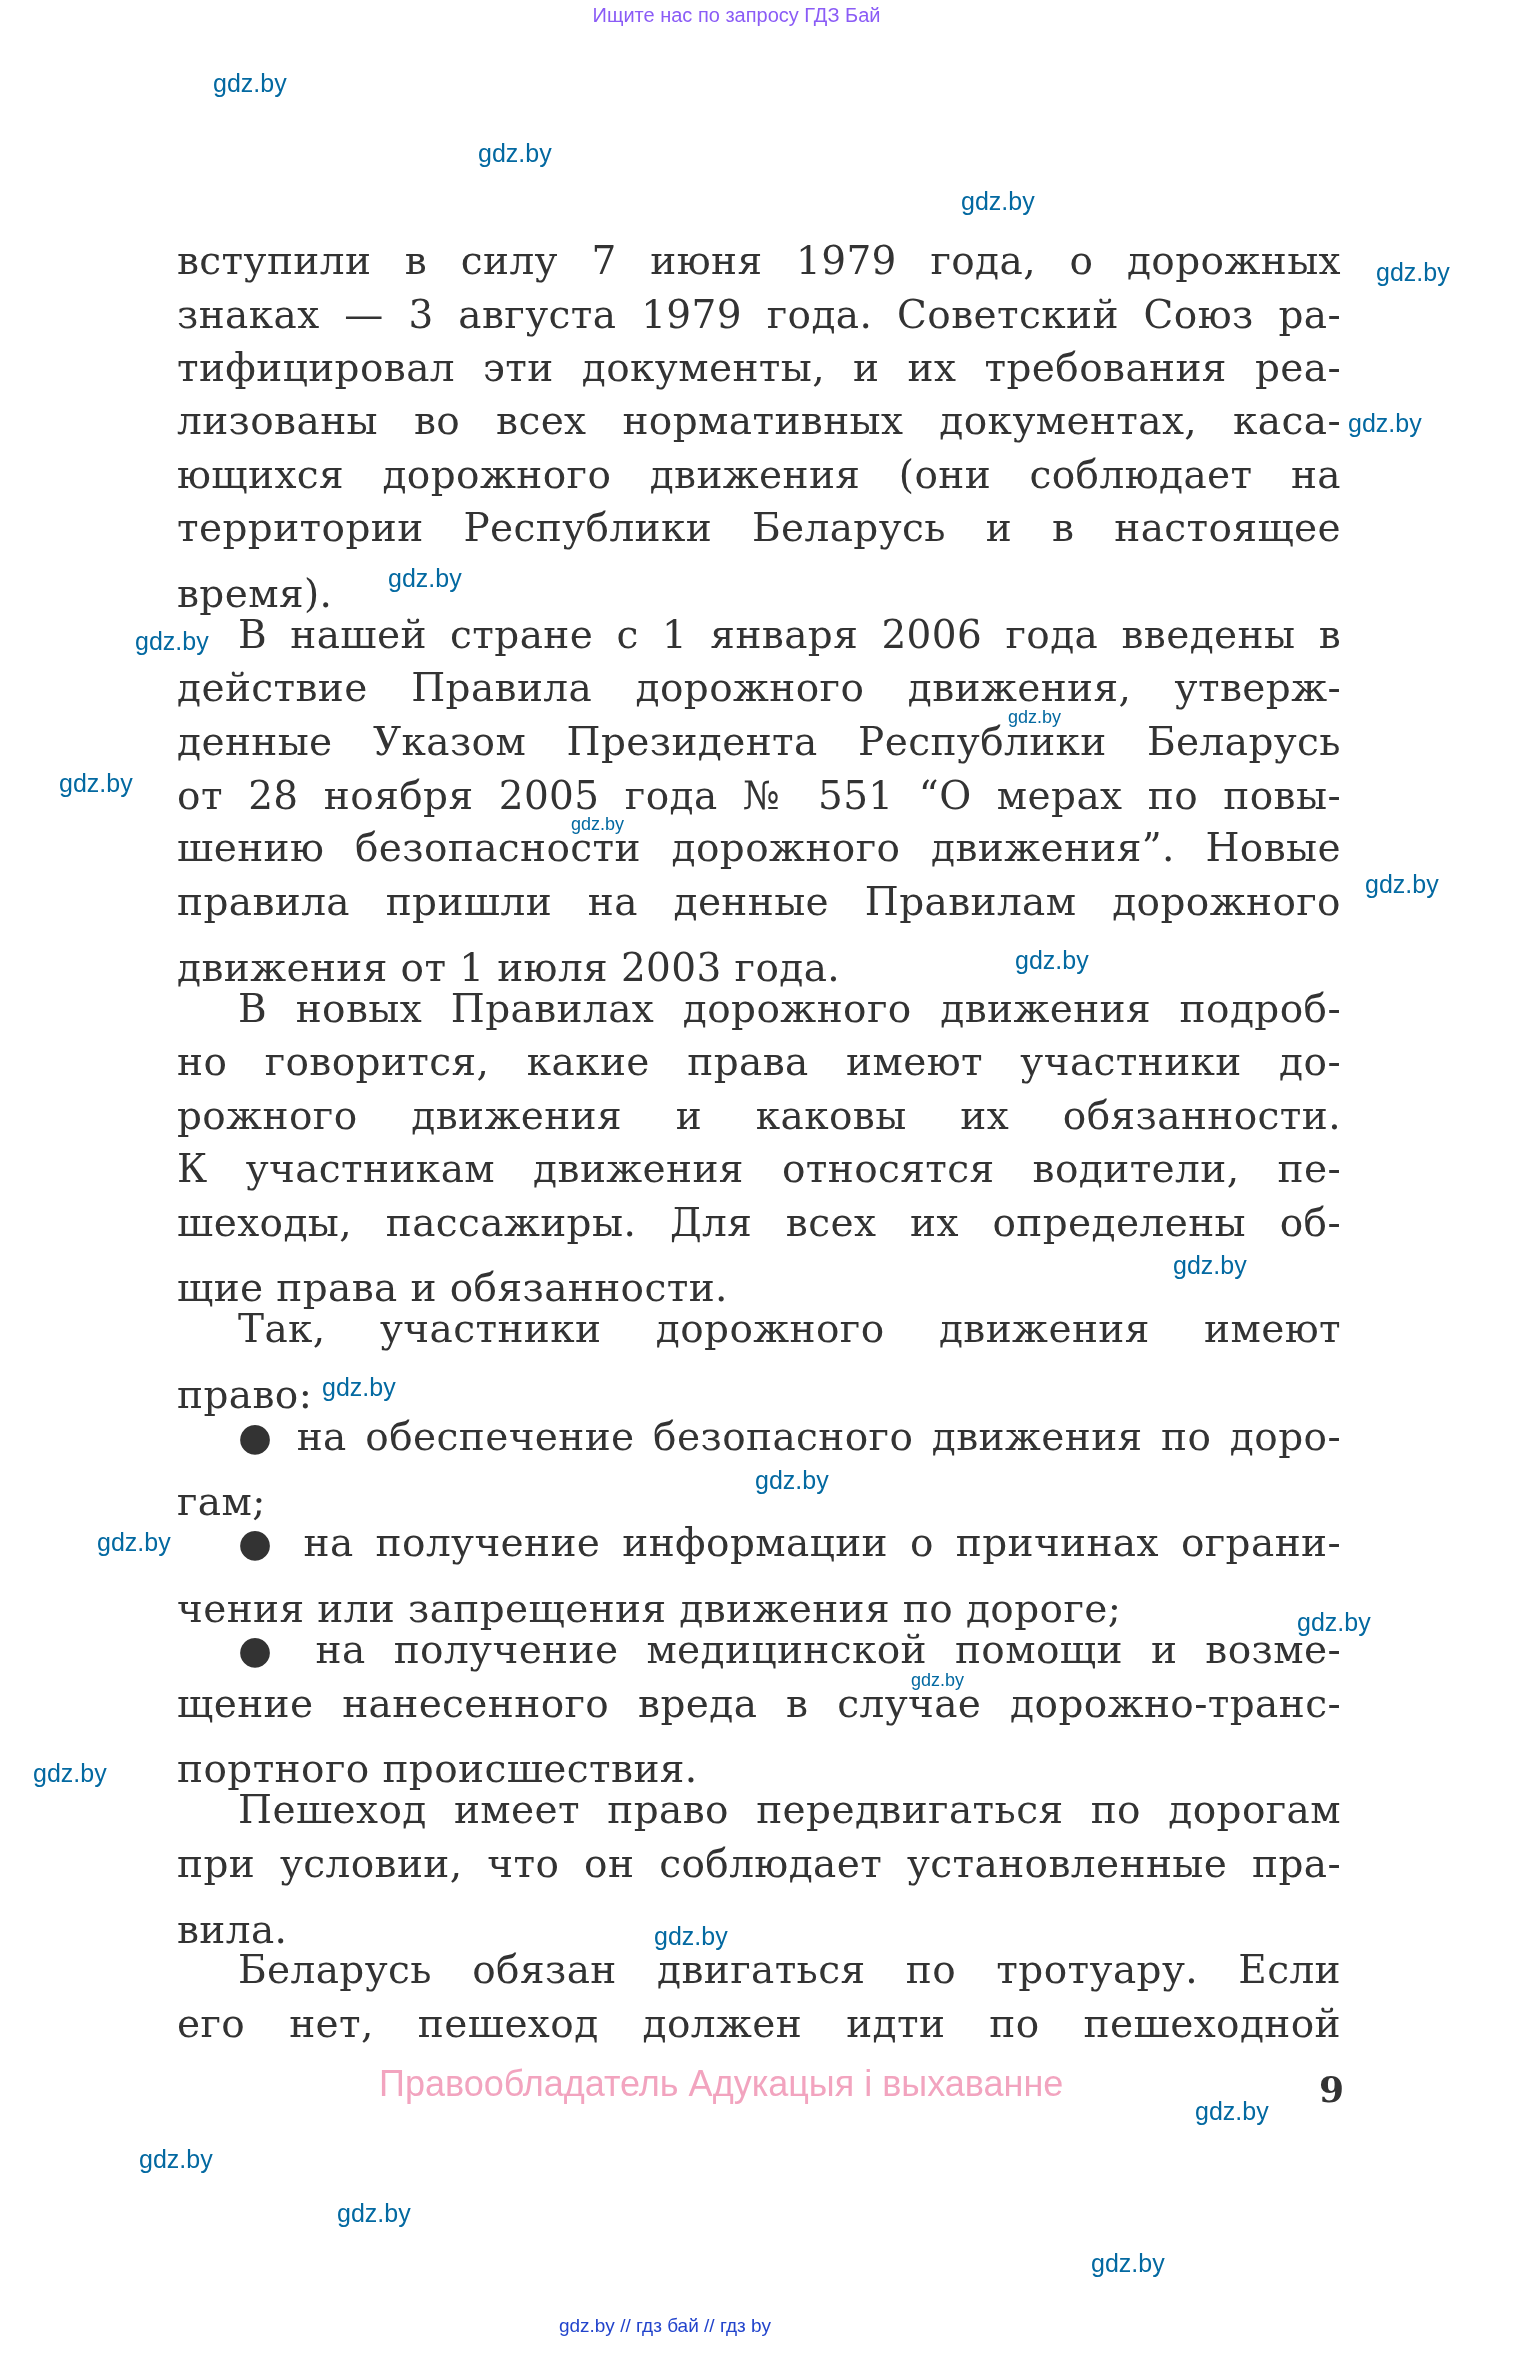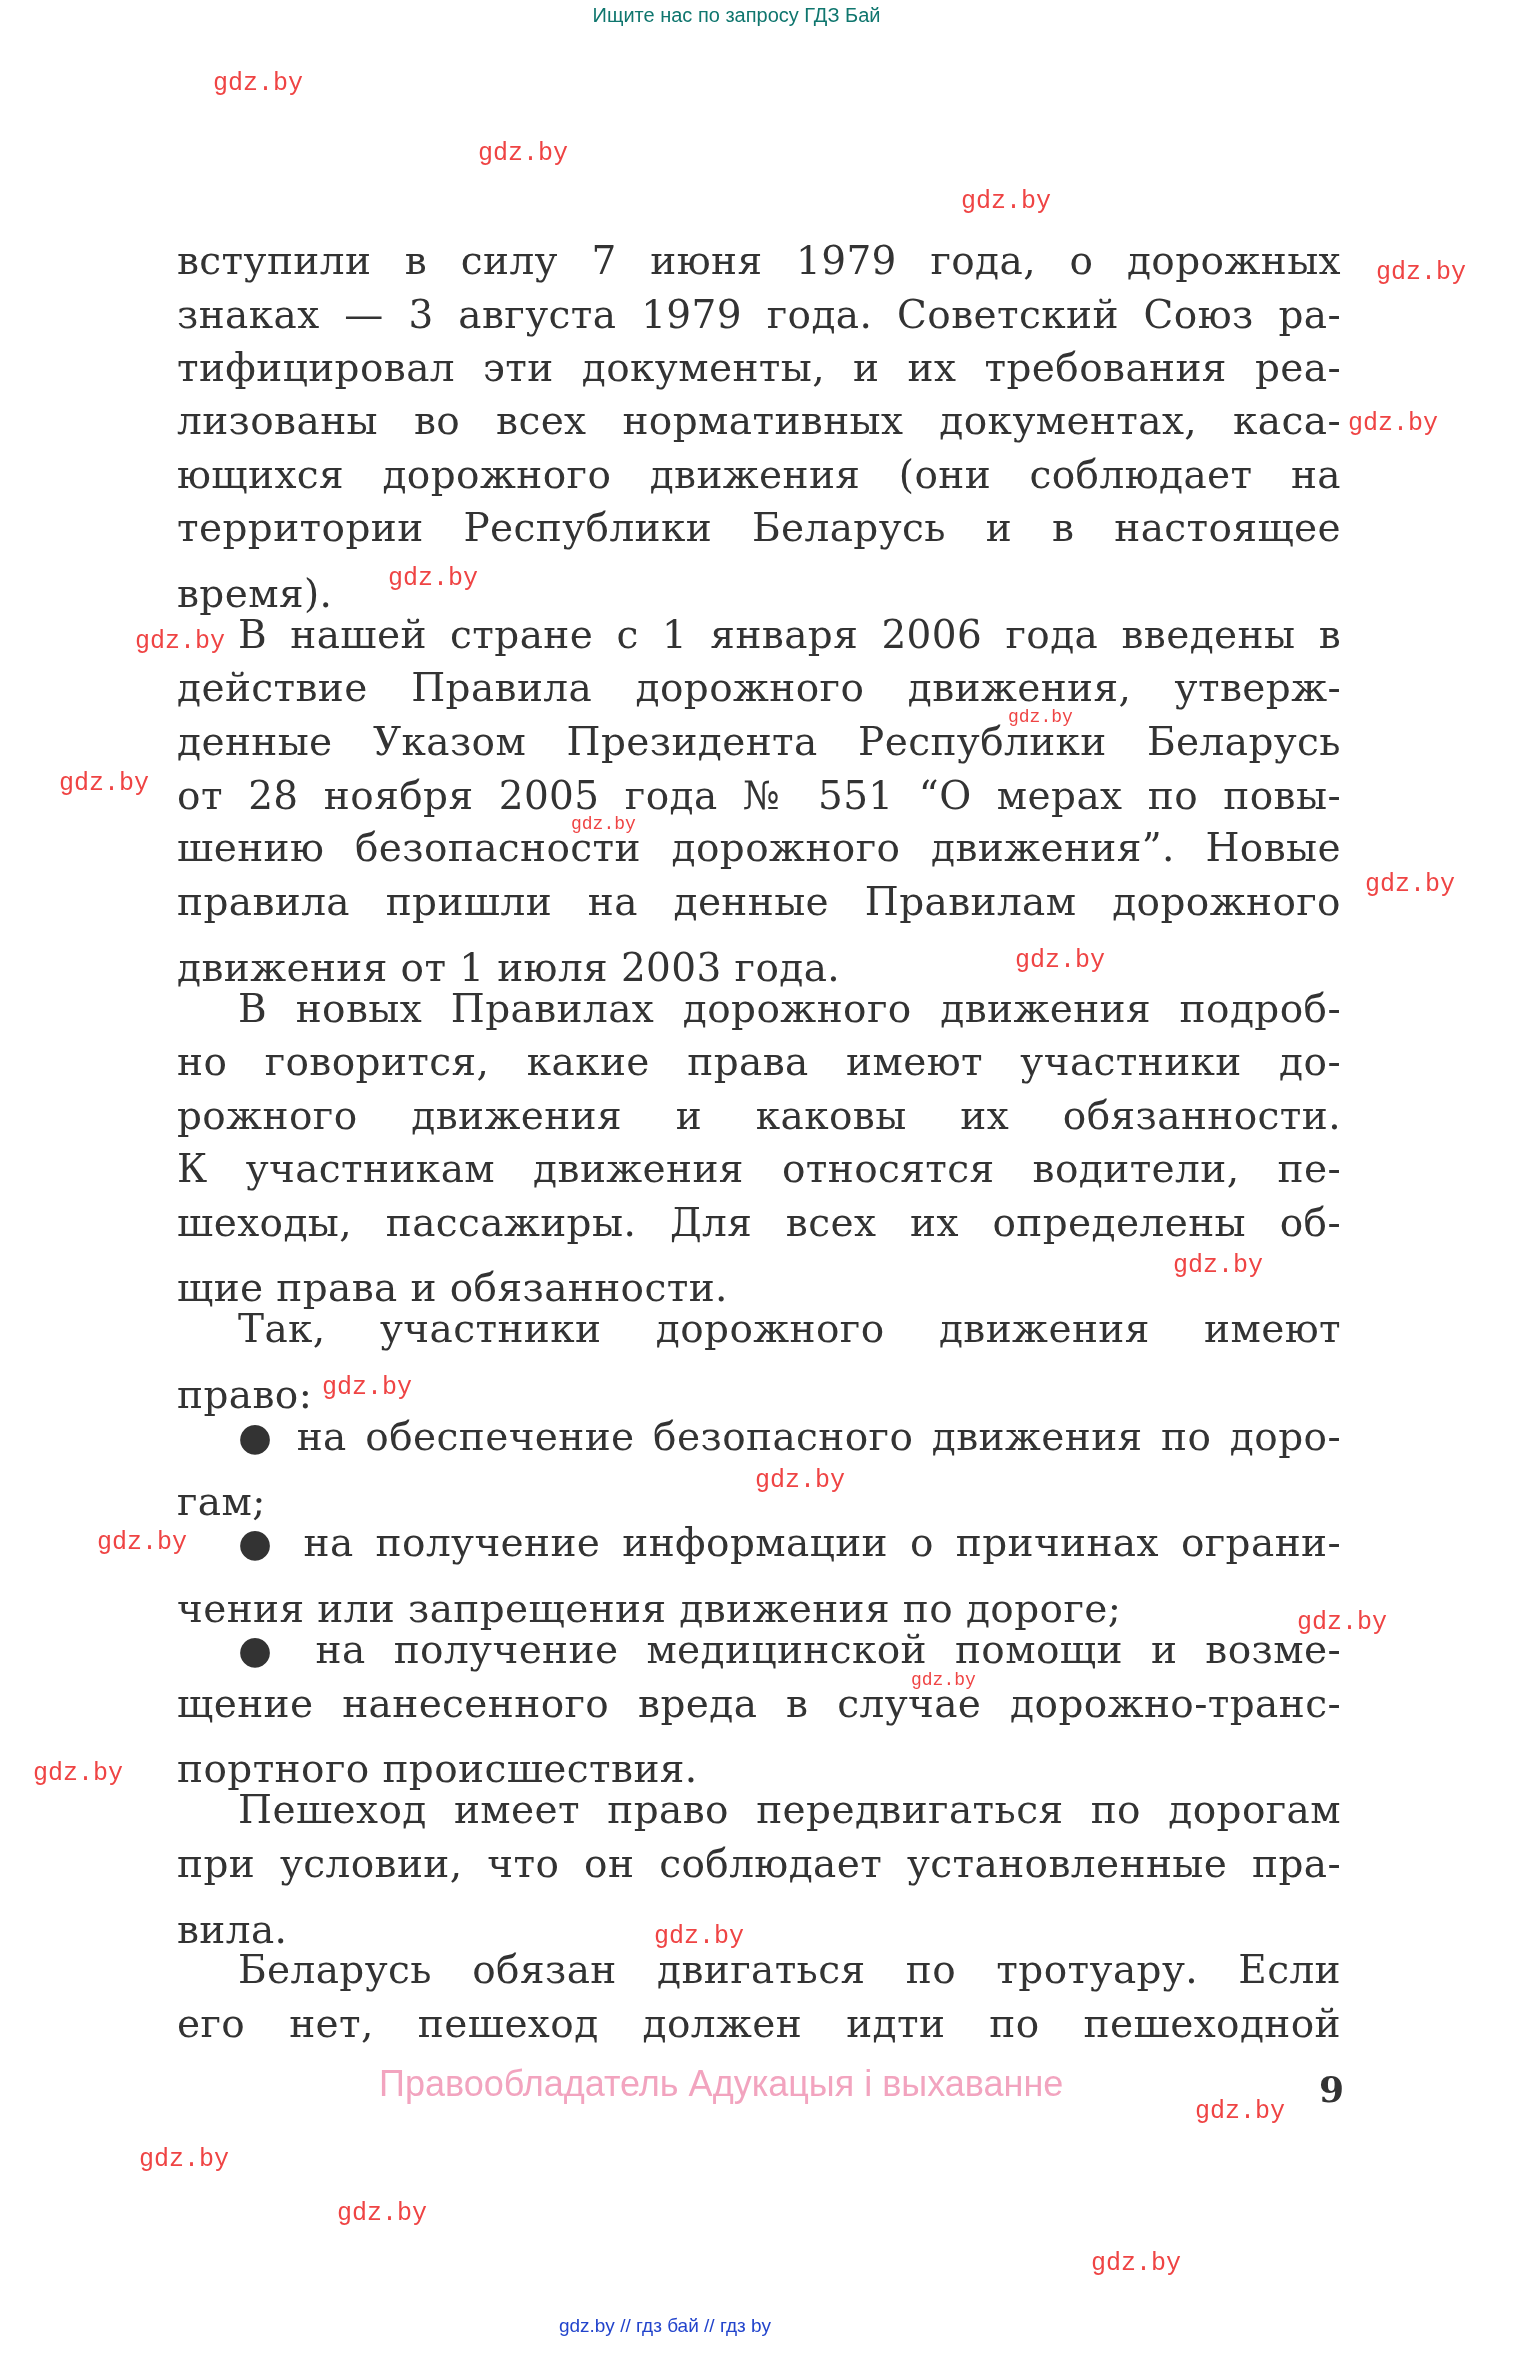--- a/index.html
+++ b/index.html
@@ -1,27 +1,27 @@
 <!DOCTYPE html>
 <html style="font-size:14px"><head>
 <meta charset="utf-8">
 <style>
   html, body { margin:0; padding:0; background:#ffffff; }
   body { width:1535px; height:2377px; position:relative; overflow:hidden; }
   .top-banner { position:absolute; left:0; width:1473px; top:3.5px; text-align:center;
-    font-family:"Liberation Sans", sans-serif; font-size:20px; color:#0f766e; }
+    font-family:"Liberation Sans", sans-serif; font-size:20px; color:#8b5cf6; }
   .footer-links { position:absolute; left:0; width:1330px; top:2315px; text-align:center;
     font-family:"Liberation Sans", sans-serif; font-size:19px; color:#2244cc; }
   .page { position:absolute; left:177px; top:234px; width:1164px; }
   .line { position:absolute; left:0; width:1164px; height:54px;
     font-family:"DejaVu Serif", "Liberation Serif", serif; font-size:39px; line-height:54px;
     color:#333333; white-space:nowrap; text-align:justify; text-align-last:justify; letter-spacing:0.4px; }
   .line.last { text-align-last:left;margin-top:12px; }
   .line.indent { padding-left:61px; box-sizing:border-box; }
-  .wm { position:absolute; font-family:Liberation Mono, monospace; font-size:25px; color:#ef4444; }
+  .wm { position:absolute; font-family:Liberation Sans, sans-serif; font-size:25px; color:#0369a1; }
   .wm.small { font-size:18px; }
   .copyright { position:absolute; left:379px; top:2063px; font-family:"Liberation Sans", sans-serif;
     font-size:36px; color:#f2a4bf; }
   .page-number { position:absolute; left:1319px; top:2068px; font-family:"DejaVu Serif", serif;
     font-size:36px; font-weight:bold; color:#333333; }
 </style>
 </head>
 <body>
 
 <div class="top-banner">Ищите нас по запросу ГДЗ Бай</div>

